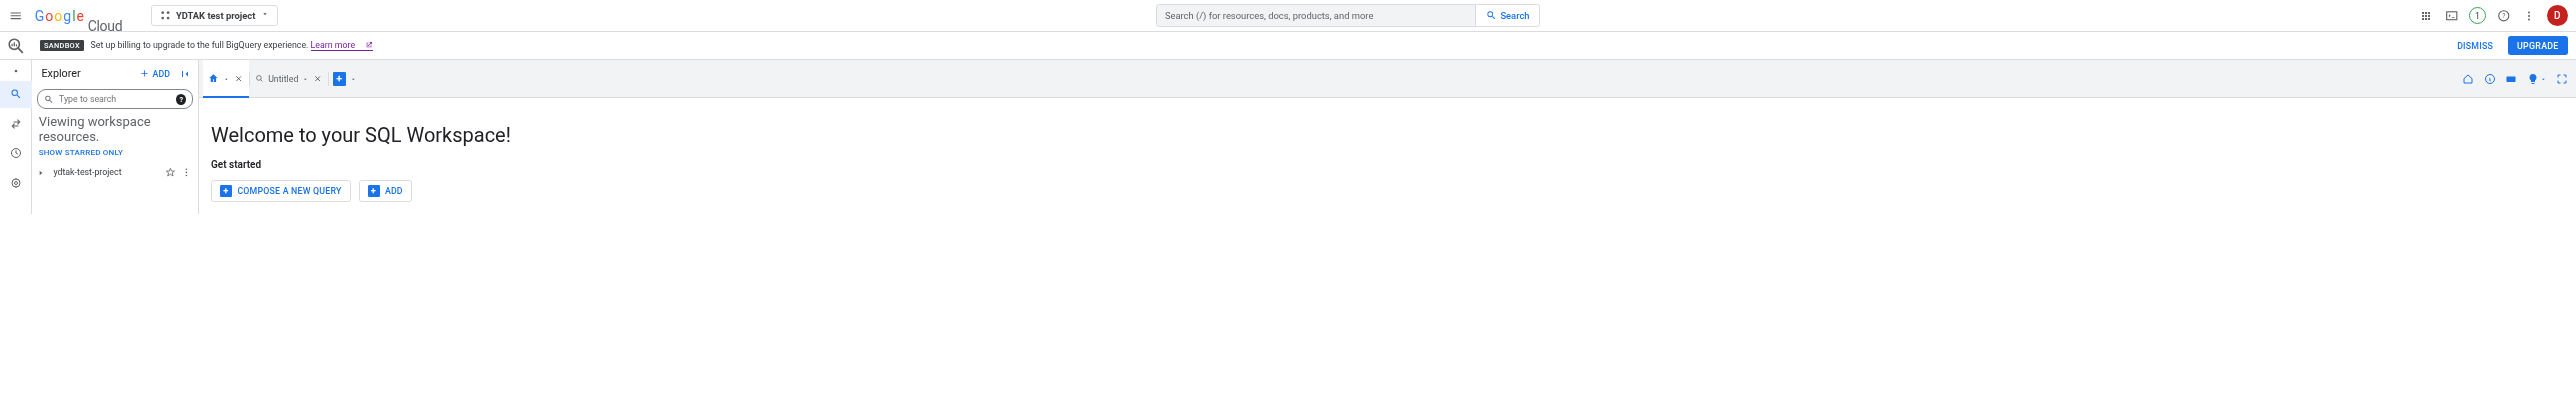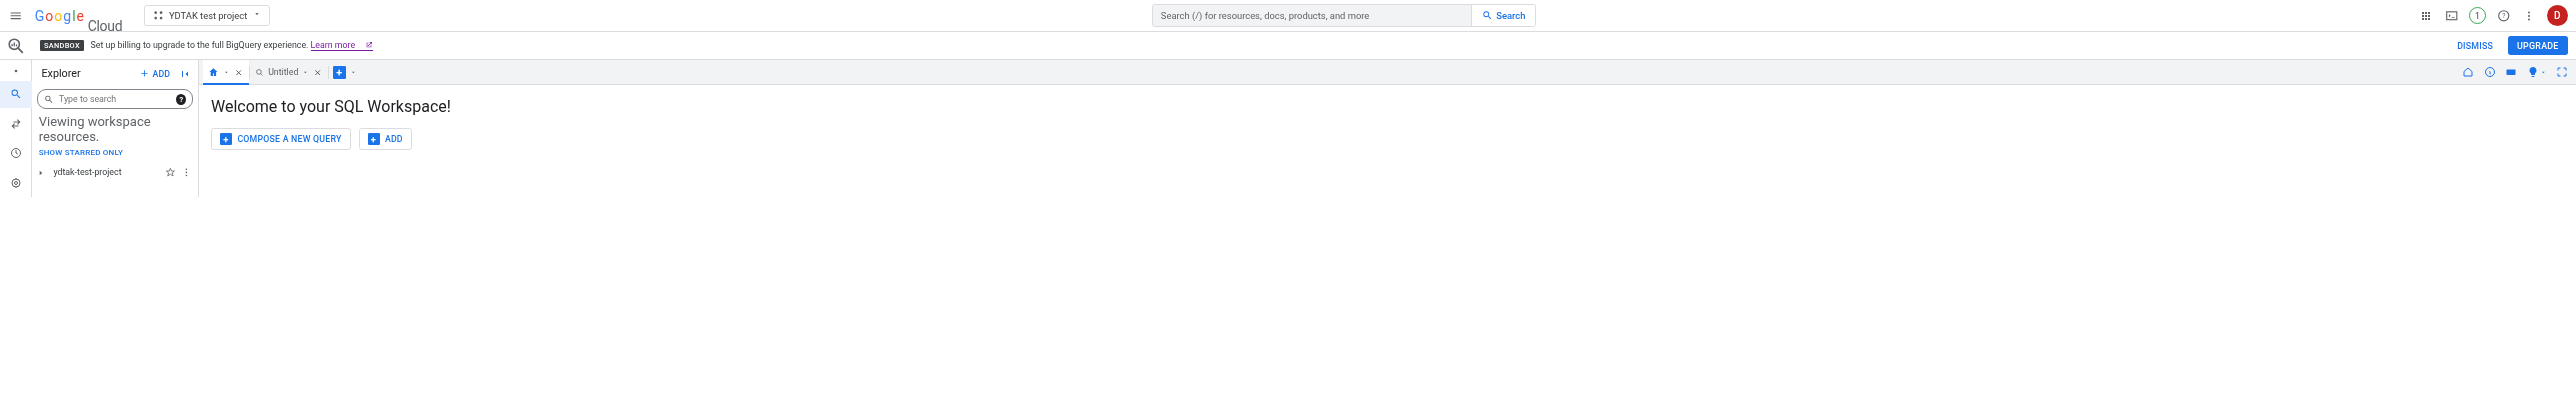--- a/index.html
+++ b/index.html
@@ -5,21 +5,21 @@
 * { box-sizing: border-box; margin: 0; padding: 0; font-family: 'Google Sans', Roboto, Arial, sans-serif; }
 body { background: #fff; color: #3c4043; font-size: 9.4px; overflow-x: hidden; min-width: 1054px; }
 
 
 .top-header { display: flex; align-items: center; height: 32px; padding: 0 8px; border-bottom: 0.7px solid #dadce0; gap: 5.4px; }
 .hamburger { width: 16px; height: 16px; display: flex; align-items: center; justify-content: center; cursor: pointer; color: #5f6368; }
 .logo { display: flex; align-items: center; gap: 1.3px; margin-left: 5.4px; font-size: 14px; letter-spacing: -0.3px; }
 .logo .g1 { color: #4285f4; } .logo .g2 { color: #ea4335; } .logo .g3 { color: #fbbc04; }
 .logo .g4 { color: #4285f4; } .logo .g5 { color: #34a853; } .logo .g6 { color: #ea4335; }
 .logo .cloud { color: #5f6368; font-weight: 400; margin-left: 2.7px; margin-top: 20px; }
-.project-picker { display: flex; align-items: flex-start; gap: 5.4px; border: 0.7px solid #dadce0; border-radius: 2.7px; padding: 4px 8px; margin-left: 16px; cursor: pointer; font-size: 9.4px; color: #3c4043; font-weight: 400; }
+.project-picker { display: flex; align-items: flex-start; gap: 5.4px; border: 0.7px solid #dadce0; border-radius: 2.7px; padding: 4px 8px; margin-left: 23px; cursor: pointer; font-size: 9.4px; color: #3c4043; font-weight: 700; }
 .project-picker svg { flex-shrink: 0; }
 .search-wrap { flex: 1; display: flex; justify-content: center; }
 .search-box { display: flex; align-items: stretch; width: 384px; max-width: 384px; border: 0.7px solid #dadce0; border-radius: 2.7px; overflow: hidden; height: 23px; background: #f1f3f4; }
 .search-input { flex: 1; padding: 4px 8px; border: none; background: transparent; font-size: 9.4px; color: #5f6368; outline: none; }
 .search-input::placeholder { color: #5f6368; }
 .search-btn { display: flex; align-items: center; gap: 4px; padding: 0 9.4px; border-left: 0.7px solid #dadce0; color: #1a73e8; font-weight: 500; cursor: pointer; background: #fff; }
 .header-right { display: flex; align-items: center; gap: 9.4px; margin-left: auto; }
 .icon-btn { width: 16px; height: 16px; display: flex; align-items: center; justify-content: center; color: #5f6368; cursor: pointer; }
 .circle-num { width: 17.5px; height: 17.5px; border: 1px solid #34a853; border-radius: 50%; display: flex; align-items: center; justify-content: center; font-size: 8.8px; color: #3c4043; cursor: pointer; }
 .avatar { width: 21.5px; height: 21.5px; border-radius: 50%; background: #c5221f; color: #fff; display: flex; align-items: center; justify-content: center; font-size: 10px; font-weight: 500; cursor: pointer; }
@@ -55,34 +55,34 @@
 .search-field input { flex: 1; border: none; outline: none; font-size: 8.8px; background: transparent; }
 .help-dot { width: 10.8px; height: 10.8px; border-radius: 50%; background: #202124; color: #fff; font-size: 7.4px; display: flex; align-items: center; justify-content: center; cursor: pointer; font-weight: bold; }
 .viewing-text { font-size: 13px; color: #5f6368; padding: 1.3px 1.3px; }
 .starred-link { color: #1a73e8; font-size: 8px; font-weight: 500; cursor: pointer; padding: 2.7px 1.3px 6.7px 1.3px; letter-spacing: 0.2px; }
 .tree-item { display: flex; align-items: flex-end; padding: 2.7px 0; gap: 4px; font-size: 8.8px; color: #3c4043; }
 .tree-item .spacer { flex: 1; }
 .tree-caret { width: 12px; text-align: center; color: #5f6368; cursor: pointer; }
 .star-icon, .more-icon { color: #5f6368; cursor: pointer; width: 12px; display:flex; justify-content:center; }
 
 .workspace { flex: 1; display: flex; flex-direction: column; }
-.tab-bar { display: flex; align-items: center; background: #f1f3f4; height: 25px; padding: 0 4px; gap: 0; border-bottom: 0.7px solid #dadce0; }
+.tab-bar { display: flex; align-items: center; background: #f1f3f4; height: 38px; padding: 0 4px; gap: 0; border-bottom: 0.7px solid #dadce0; }
 .tab { display: flex; align-items: center; gap: 4px; padding: 0 5.4px; height: 100%; font-size: 8.8px; color: #5f6368; cursor: pointer; position: relative; }
 .tab.active { color: #1a73e8; background: #fff; }
 .tab.active::after { content:''; position:absolute; left:0; right:0; bottom:-0.7px; height:2px; background:#1a73e8; }
 .tab .close-x { color: #3c4043; cursor: pointer; font-size:10.8px; }
 .tab-sep { width:0.7px; height: 13.5px; background: #dadce0; }
 .tab-add { width: 13.5px; height: 13.5px; display: flex; align-items: center; justify-content: center; background: #1a73e8; color: #fff; border-radius: 1.3px; cursor: pointer; margin-left: 4px; font-size:10.8px; font-weight:bold; }
 .tab-add-caret { color:#5f6368; cursor:pointer; padding:0 4px; }
 .tab-spacer { flex: 1; }
 .tab-tools { display: flex; align-items: center; gap: 9.4px; padding-right: 4px; }
 .tab-tools .tool { color: #1a73e8; cursor: pointer; display:flex; align-items:center; }
 
 .welcome { padding: 12px 12px; }
-.welcome h1 { font-size: 16px; font-weight: 400; color: #202124; margin-bottom: 12px; }
+.welcome h1 { font-size: 20px; font-weight: 400; color: #202124; margin-bottom: 12px; margin-top: 13px; }
 .welcome h3 { font-size: 10px; font-weight: 600; color: #202124; margin-bottom: 9.4px; }
 .action-row { display: flex; gap: 8px; }
 .outline-btn { display: flex; align-items: center; gap: 5.4px; border: 0.7px solid #dadce0; border-radius: 2.7px; padding: 4px 8px; color: #1a73e8; font-weight: 500; font-size: 8.8px; cursor: pointer; letter-spacing: 0.2px; }
 .outline-btn .plus-box { width: 12px; height: 12px; background: #1a73e8; color: #fff; display: flex; align-items: center; justify-content: center; border-radius: 1.3px; font-size: 9.4px; font-weight:bold; }
 
 svg { display: block; }
 </style>
 </head>
 <body>
 
@@ -334,20 +334,21 @@
           </div>
         <div class="tool">
             <svg width="12" height="12" viewBox="0 0 24 24">
               <path fill="none" stroke="currentColor" stroke-width="2" d="M4 9V4h5M20 9V4h-5M4 15v5h5M20 15v5h-5"></path>
             </svg>
           </div>
       </div>
     </div>
     <div class="welcome">
       <h1>Welcome to your SQL Workspace!</h1>
+      <h3>Get started</h3>
       <div class="action-row">
         <div class="outline-btn">
           <span class="plus-box">+</span>
           <span>COMPOSE A NEW QUERY</span>
         </div>
         <div class="outline-btn">
           <span class="plus-box">+</span>
           <span>ADD</span>
         </div>
       </div>

